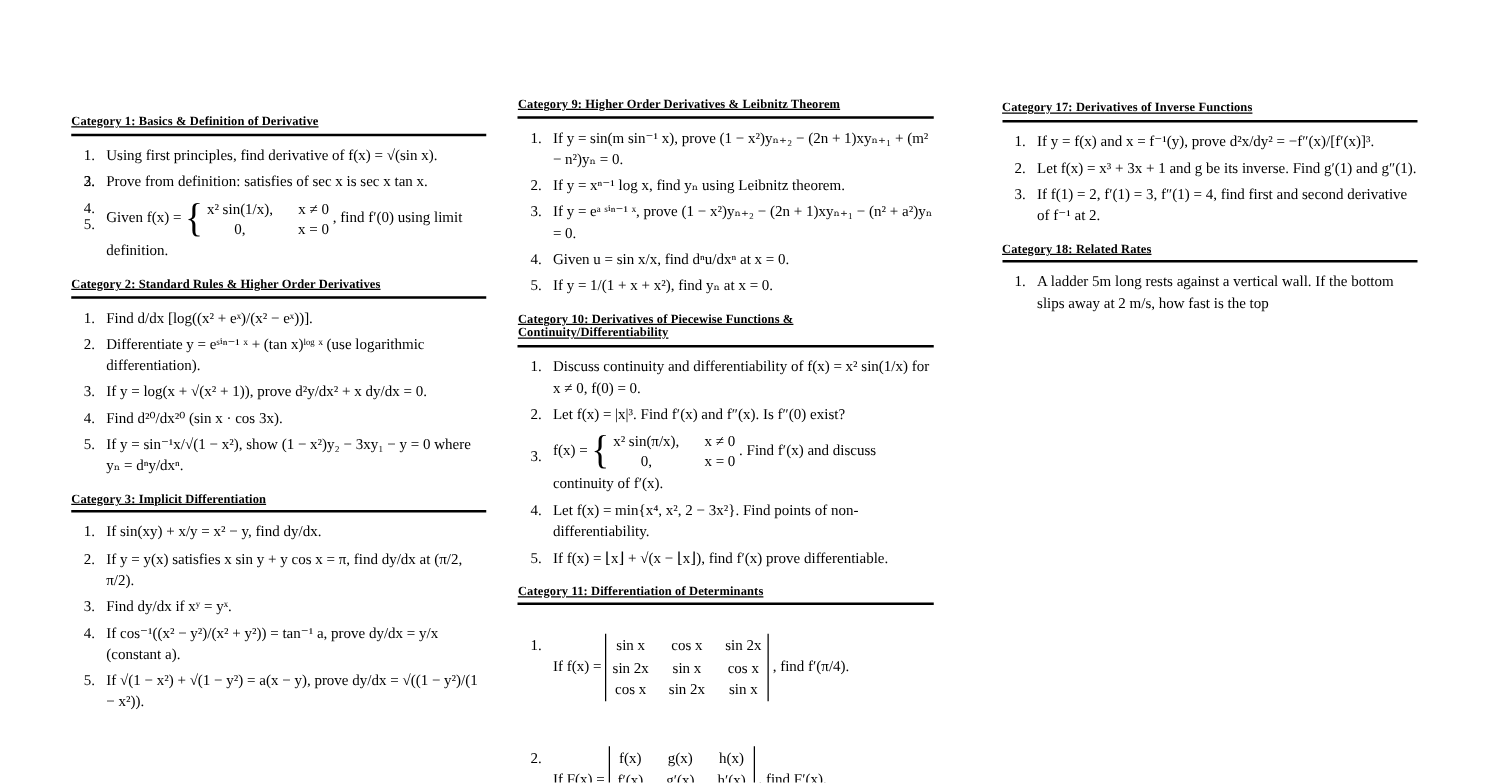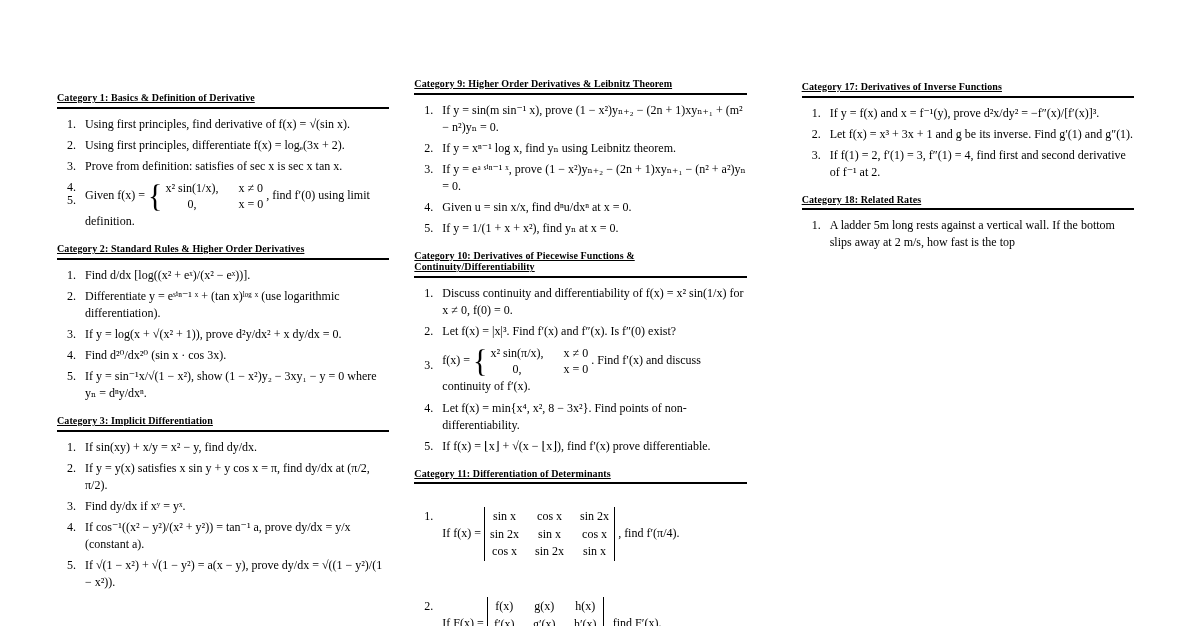--- a/index.html
+++ b/index.html
@@ -56,21 +56,20 @@
     <section class="sec">
       <h2 class="sec-title">Category 1: Basics &amp; Definition of Derivative</h2>
       <div class="rule"></div>
       <ol class="plist">
         <li>
           <span class="num">1.</span>
           <span>Using first principles, find derivative of f(x) = √(sin x).</span>
         </li>
         <li>
           <span class="num">2.</span>
-          <span>Using first principles, differentiate f(x) = logₑ(3x + 2).</span>
         </li>
         <li>
           <span class="num">3.</span>
           <span>Prove from definition: satisfies of sec x is sec x tan x.</span>
         </li>
         <li>
           <span class="num">4.</span>
         </li>
         <li>
           <span class="num num-mid">5.</span>
@@ -195,21 +194,21 @@
               <span>x² sin(π/x),</span>
               <span>x ≠ 0</span>
               <span>0,</span>
               <span>x = 0</span>
             </span>
           </span>
           <span>. Find f′(x) and discuss continuity of f′(x).</span>
         </li>
         <li>
           <span class="num">4.</span>
-          <span>Let f(x) = min{x⁴, x², 8 − 3x²}. Find points of non-differentiability.</span>
+          <span>Let f(x) = min{x⁴, x², 2 − 3x²}. Find points of non-differentiability.</span>
         </li>
         <li>
           <span class="num">5.</span>
           <span>If f(x) = ⌊x⌋ + √(x − ⌊x⌋), find f′(x) prove differentiable.</span>
         </li>
       </ol>
     </section>
 
     <section class="sec">
       <h2 class="sec-title">Category 11: Differentiation of Determinants</h2>

